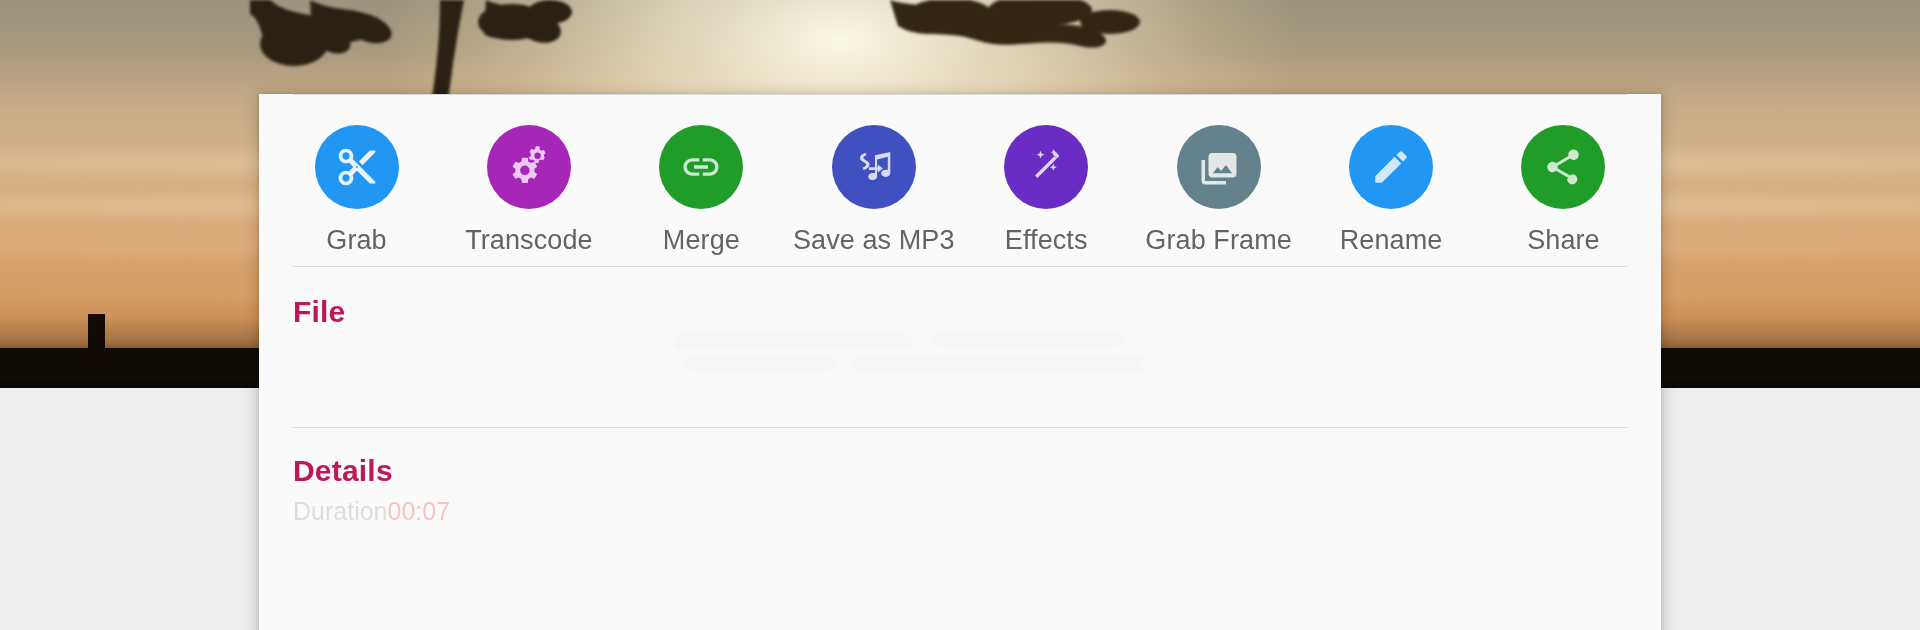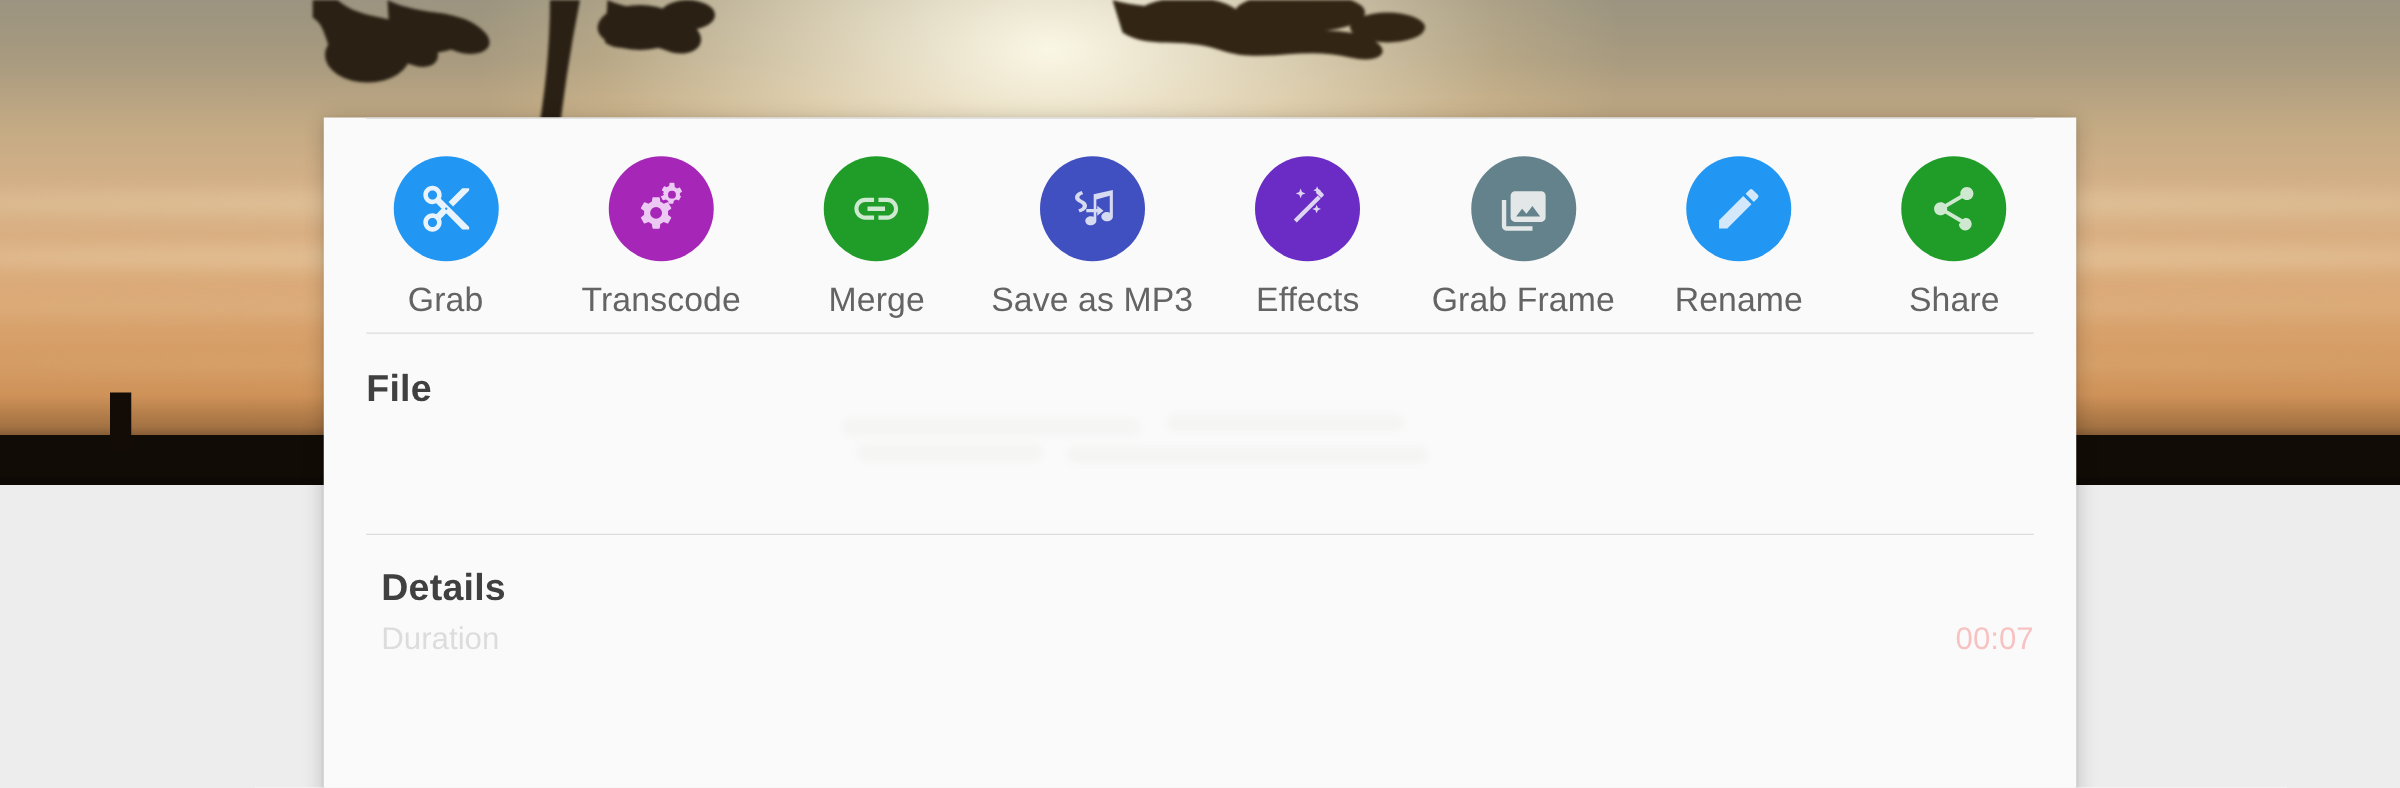--- a/index.html
+++ b/index.html
@@ -136,43 +136,41 @@
     letter-spacing: .1px;
   }
 
   
   .section {
     padding: 28px 34px 0 34px;
   }
   .section-title {
     font-size: 30px;
     font-weight: bold;
-    color: #404040;
+    color: #be185d;
     letter-spacing: .2px;
   }
   #file-section { height: 132px; }
   #file-ghost {
     position: relative;
     height: 72px;
     opacity: .045;
   }
   #file-ghost .ghost-line {
     position: absolute;
     height: 14px;
     border-radius: 7px;
     background: #8a8a7a;
     filter: blur(3px);
   }
   #details-section {
     padding-top: 26px;
-    margin-left: 12px;
   }
   .detail-row {
     display: flex;
-    justify-content: space-between;
     align-items: baseline;
     margin-top: 9px;
     font-size: 25px;
     color: #9a9a9a;
     opacity: .30;
   }
   .detail-value { color: #ef4444; }
 </style>
 </head>
 <body>

